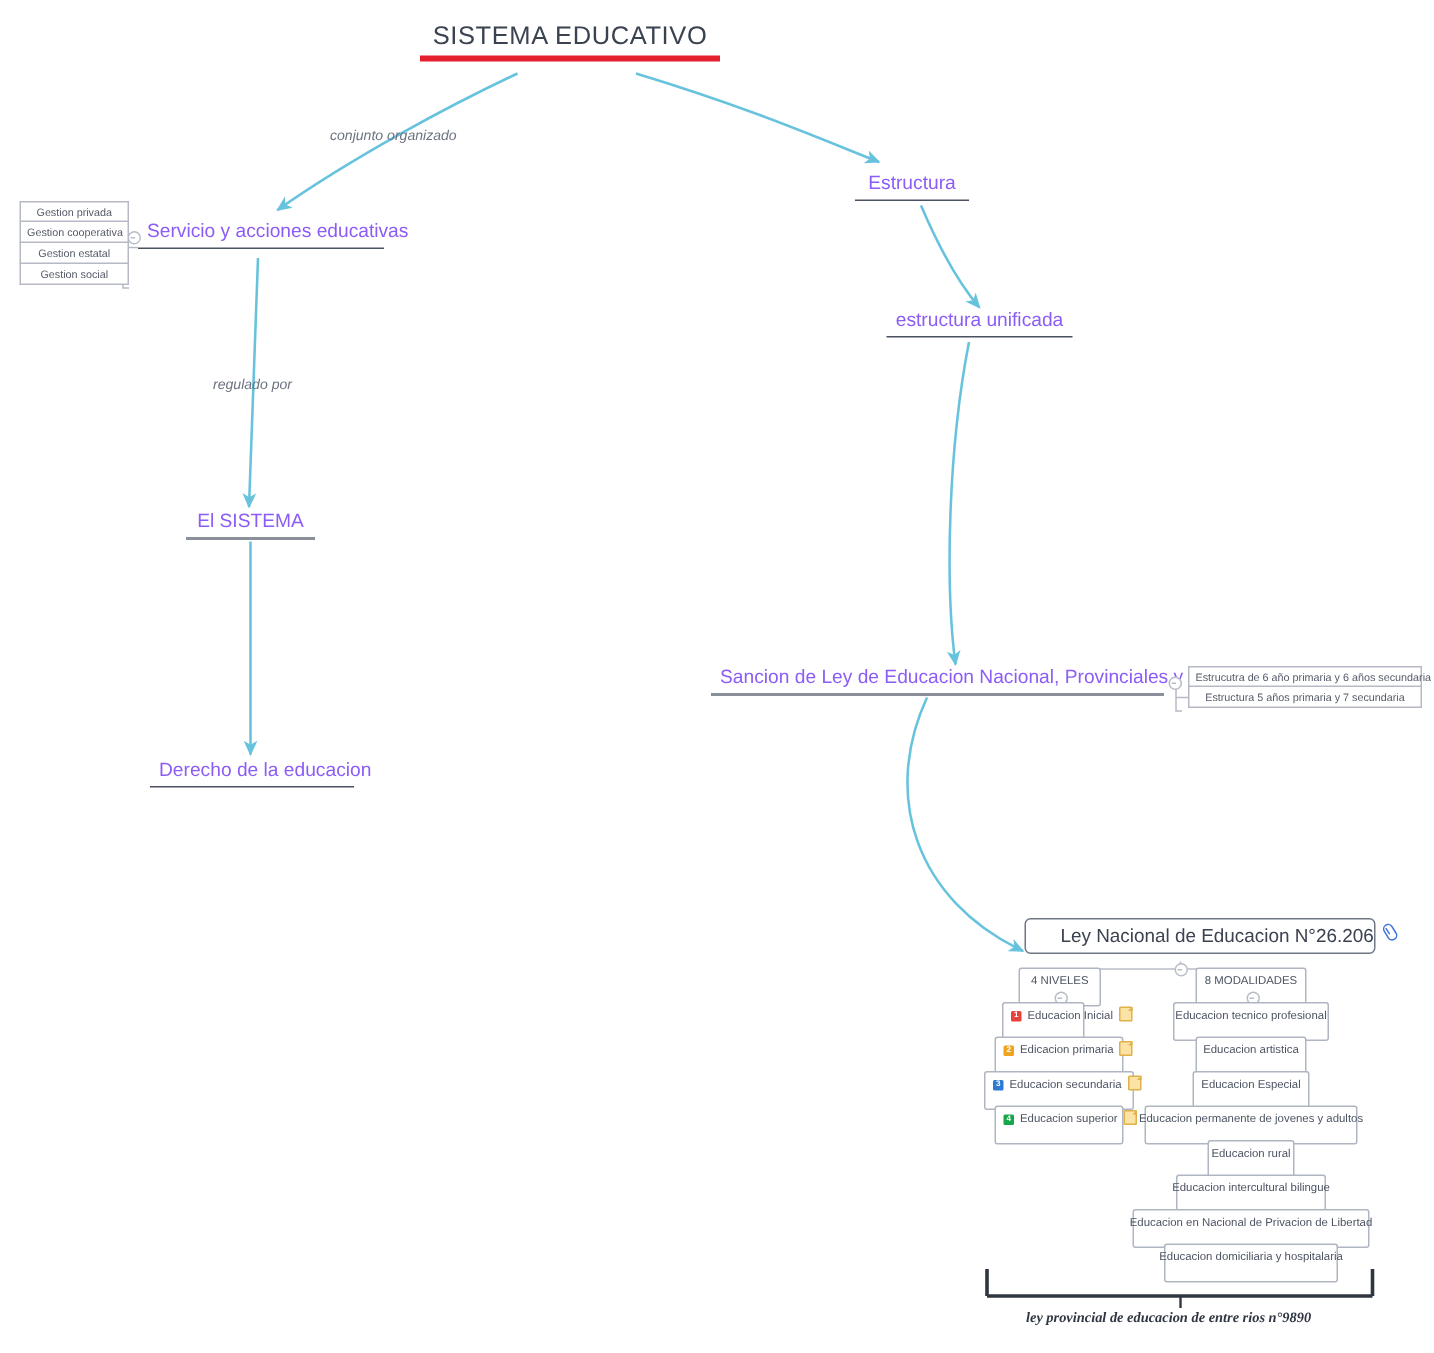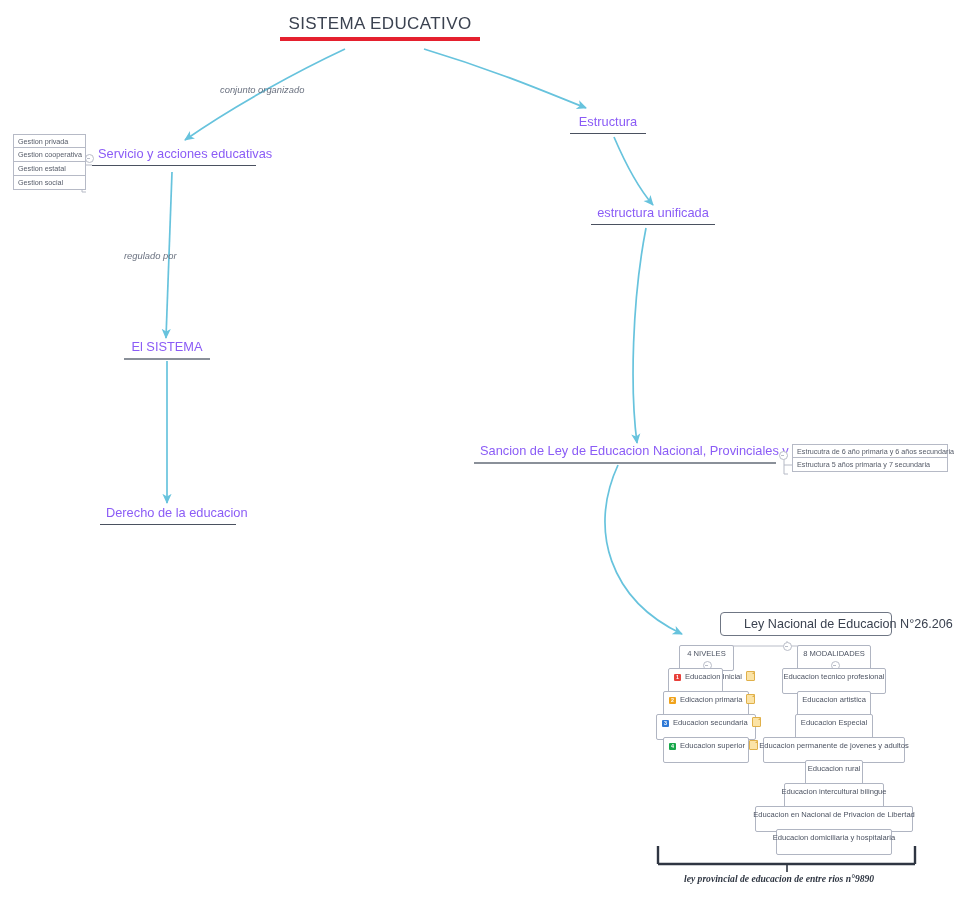--- a/index.html
+++ b/index.html
@@ -18,21 +18,21 @@
 
   .t-l1 .tlabel{font-size:12.8px;color:#8b5cf6;}
   .t-l1 .trule{border-bottom:1.3px solid #4a5160;}
 
   .t-gray .trule{border-bottom:2px solid #8a9099;}
 
   
   .stack{position:absolute;}
   .stack .row{box-sizing:border-box;border:1px solid #b6bac6;border-top:none;
        background:#fff;font-size:7.2px;color:#555b68;height:14px;line-height:13px;
-       text-align:left;white-space:nowrap;padding:0 4px;}
+       text-align:center;white-space:nowrap;padding:0 4px;}
   .stack .row.first{border-top:1px solid #b6bac6;}
 
   
   .leybox{position:absolute;box-sizing:border-box;border:1.4px solid #6f7684;
        border-radius:4px;background:#fff;font-size:12.6px;color:#3b4250;
        display:flex;align-items:center;gap:5px;padding:0 10px;white-space:nowrap;}
   .clip{display:inline-block;width:11px;height:11px;transform:rotate(-32deg);position:relative;}
   .clip:before{content:"";position:absolute;left:3px;top:0;width:5px;height:10px;
        border:1.5px solid #3f73e3;border-radius:4px;}
   .clip:after{content:"";position:absolute;left:4.6px;top:1.8px;width:1.6px;height:5.6px;
@@ -122,21 +122,21 @@
       <path d="M784,465 L792,465"></path>
     </g>
   </svg>
 
   <div class="topic t-root" style="left:280px;top:14px;width:200px;">
     <span class="tlabel">SISTEMA EDUCATIVO</span>
     <span class="trule"></span>
   </div>
 
   <div class="elabel" style="left:220px;top:84px;">conjunto organizado</div>
-  <div class="elabel" style="left:124px;top:250px;text-align:right;">regulado por</div>
+  <div class="elabel" style="left:142px;top:250px;text-align:right;">regulado por</div>
 
   <div class="topic t-l1" style="left:92px;top:147px;width:164px;">
     <span class="tlabel">Servicio y acciones educativas</span>
     <span class="trule"></span>
   </div>
   <div class="toggle" style="left:85px;top:154px;"></div>
 
   <div class="stack" style="left:13px;top:134px;width:73px;">
     <div class="row first">Gestion privada</div>
     <div class="row">Gestion cooperativa</div>
@@ -168,21 +168,21 @@
     <span class="tlabel">Sancion de Ley de Educacion Nacional, Provinciales y CABA</span>
     <span class="trule"></span>
   </div>
   <div class="toggle" style="left:779px;top:451px;"></div>
 
   <div class="stack" style="left:792px;top:444px;width:156px;">
     <div class="row first">Estrucutra de 6 año primaria y 6 años secundaria</div>
     <div class="row">Estructura 5 años primaria y 7 secundaria</div>
   </div>
 
-  <div class="leybox" style="left:720px;top:612px;width:172px;height:24px;padding-left:23px;">
+  <div class="leybox" style="left:683px;top:612px;width:234px;height:24px;padding-left:23px;">
     <span>Ley Nacional de Educacion N°26.206</span>
     <span class="clip"></span>
   </div>
   <div class="toggle" style="left:783px;top:642px;"></div>
 
   <div class="chip center" style="left:679px;top:645px;width:55px;">
     <span>4 NIVELES</span>
   </div>
   <div class="toggle" style="left:703px;top:661px;"></div>
 

